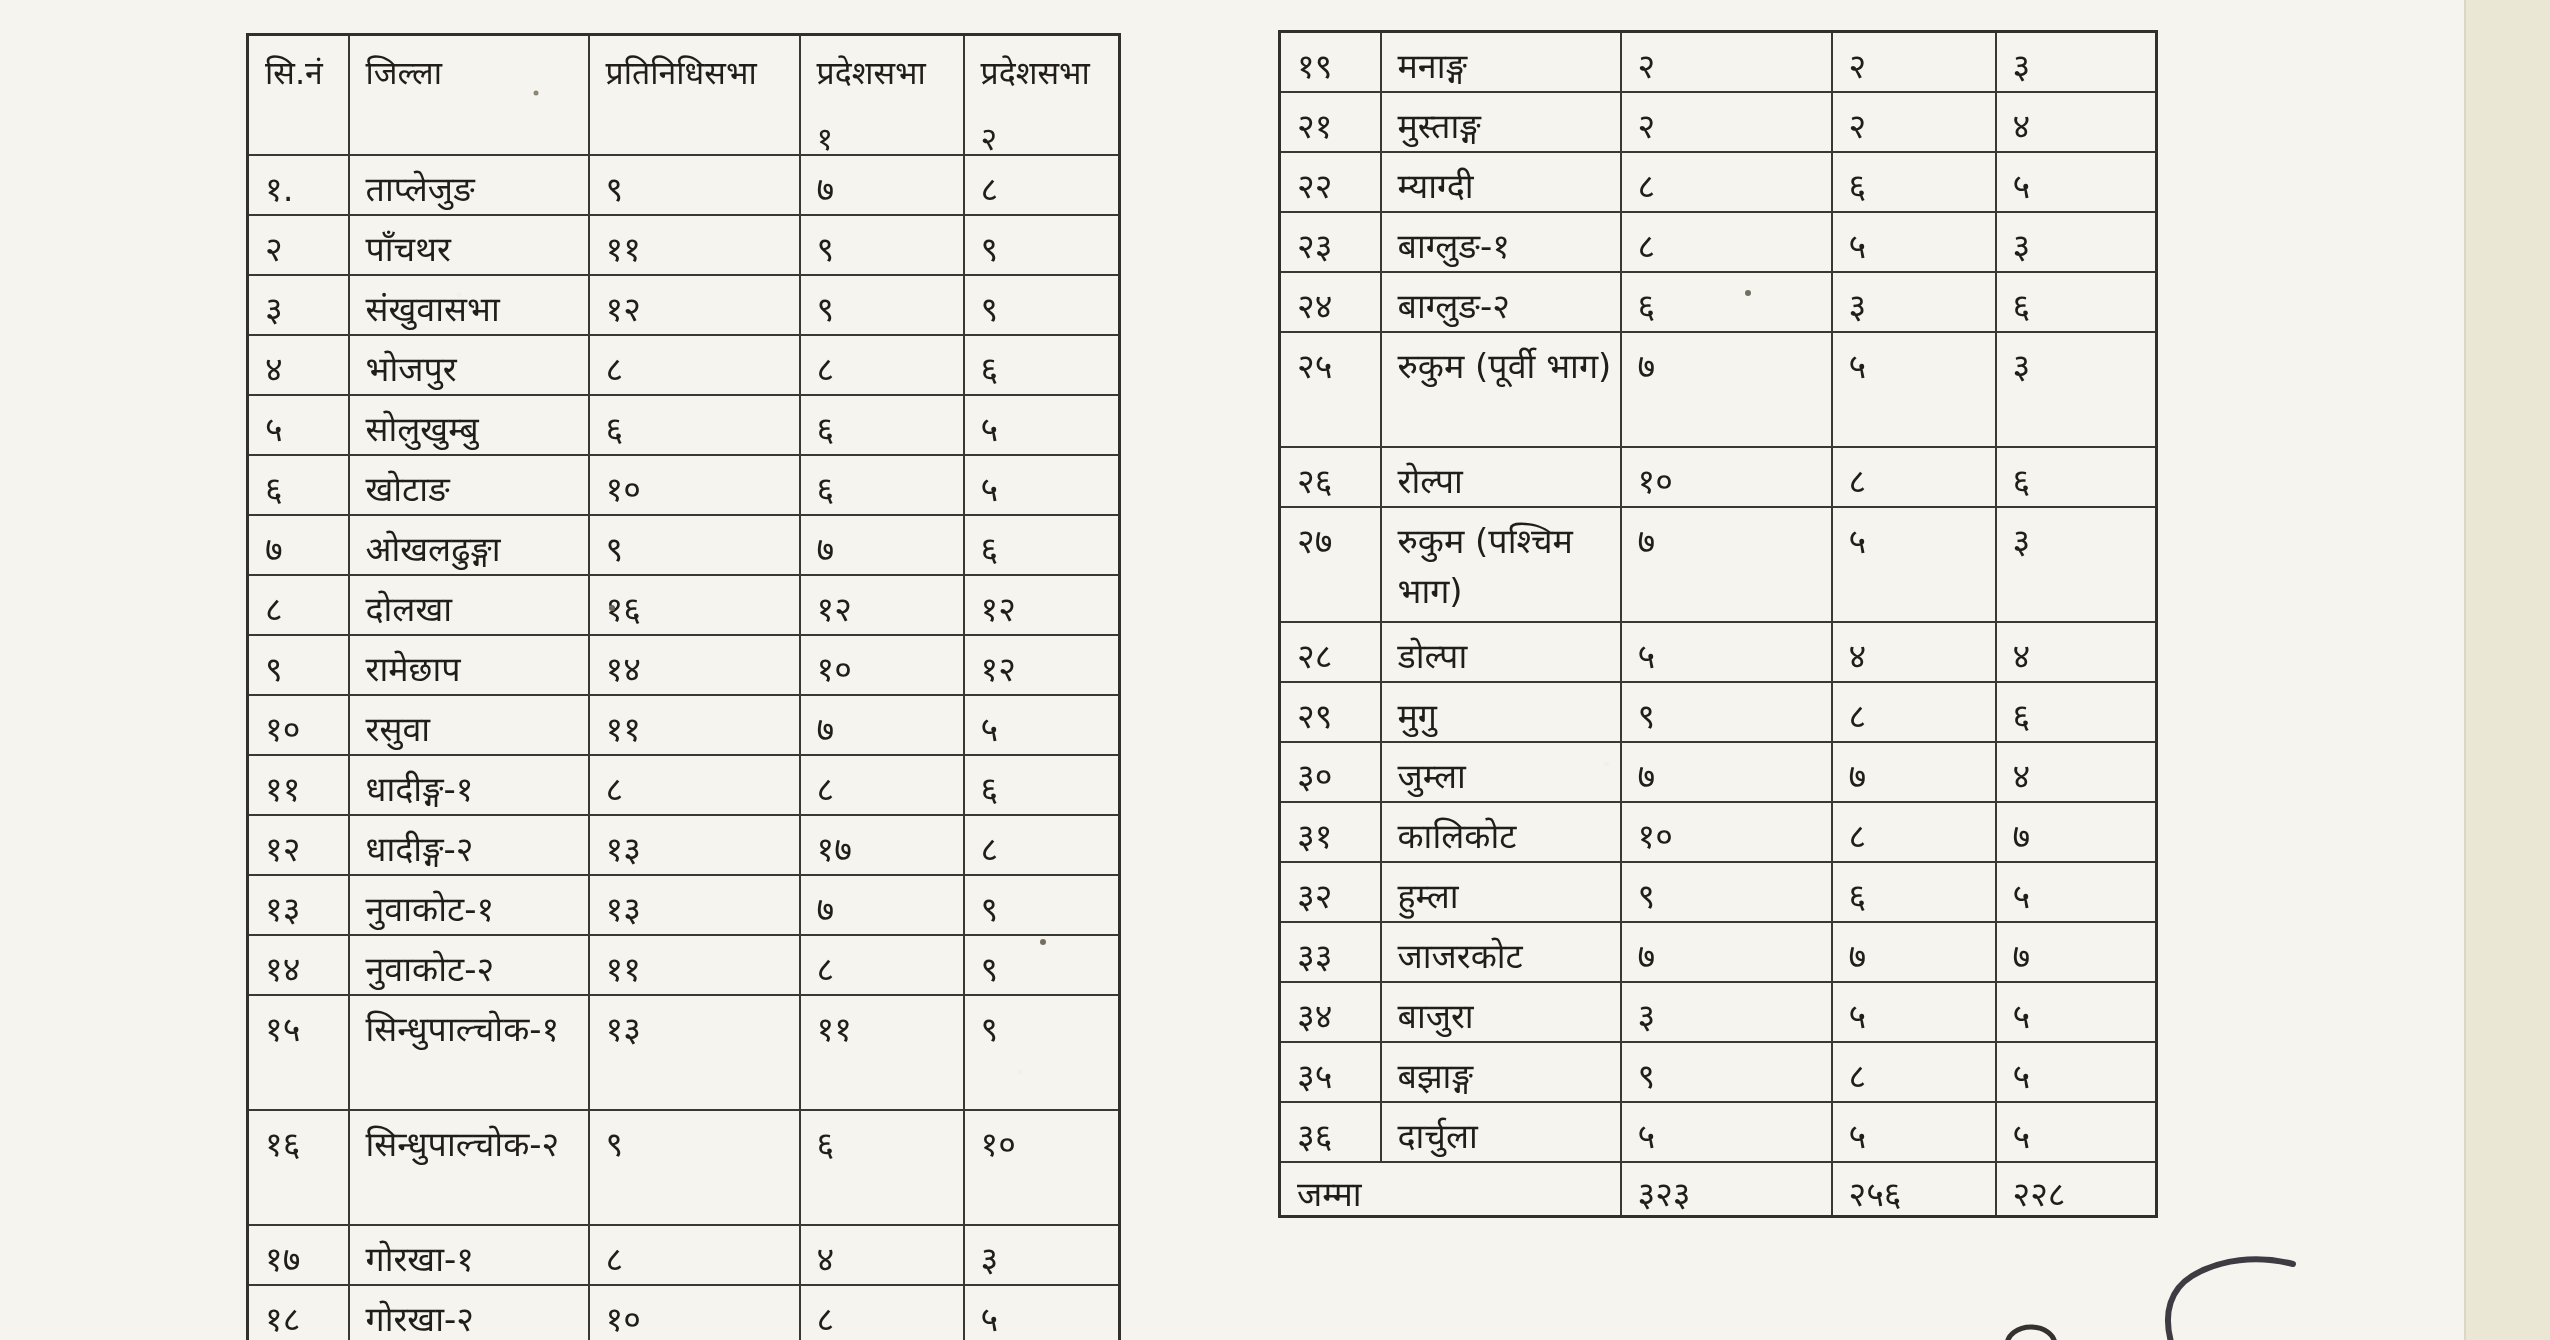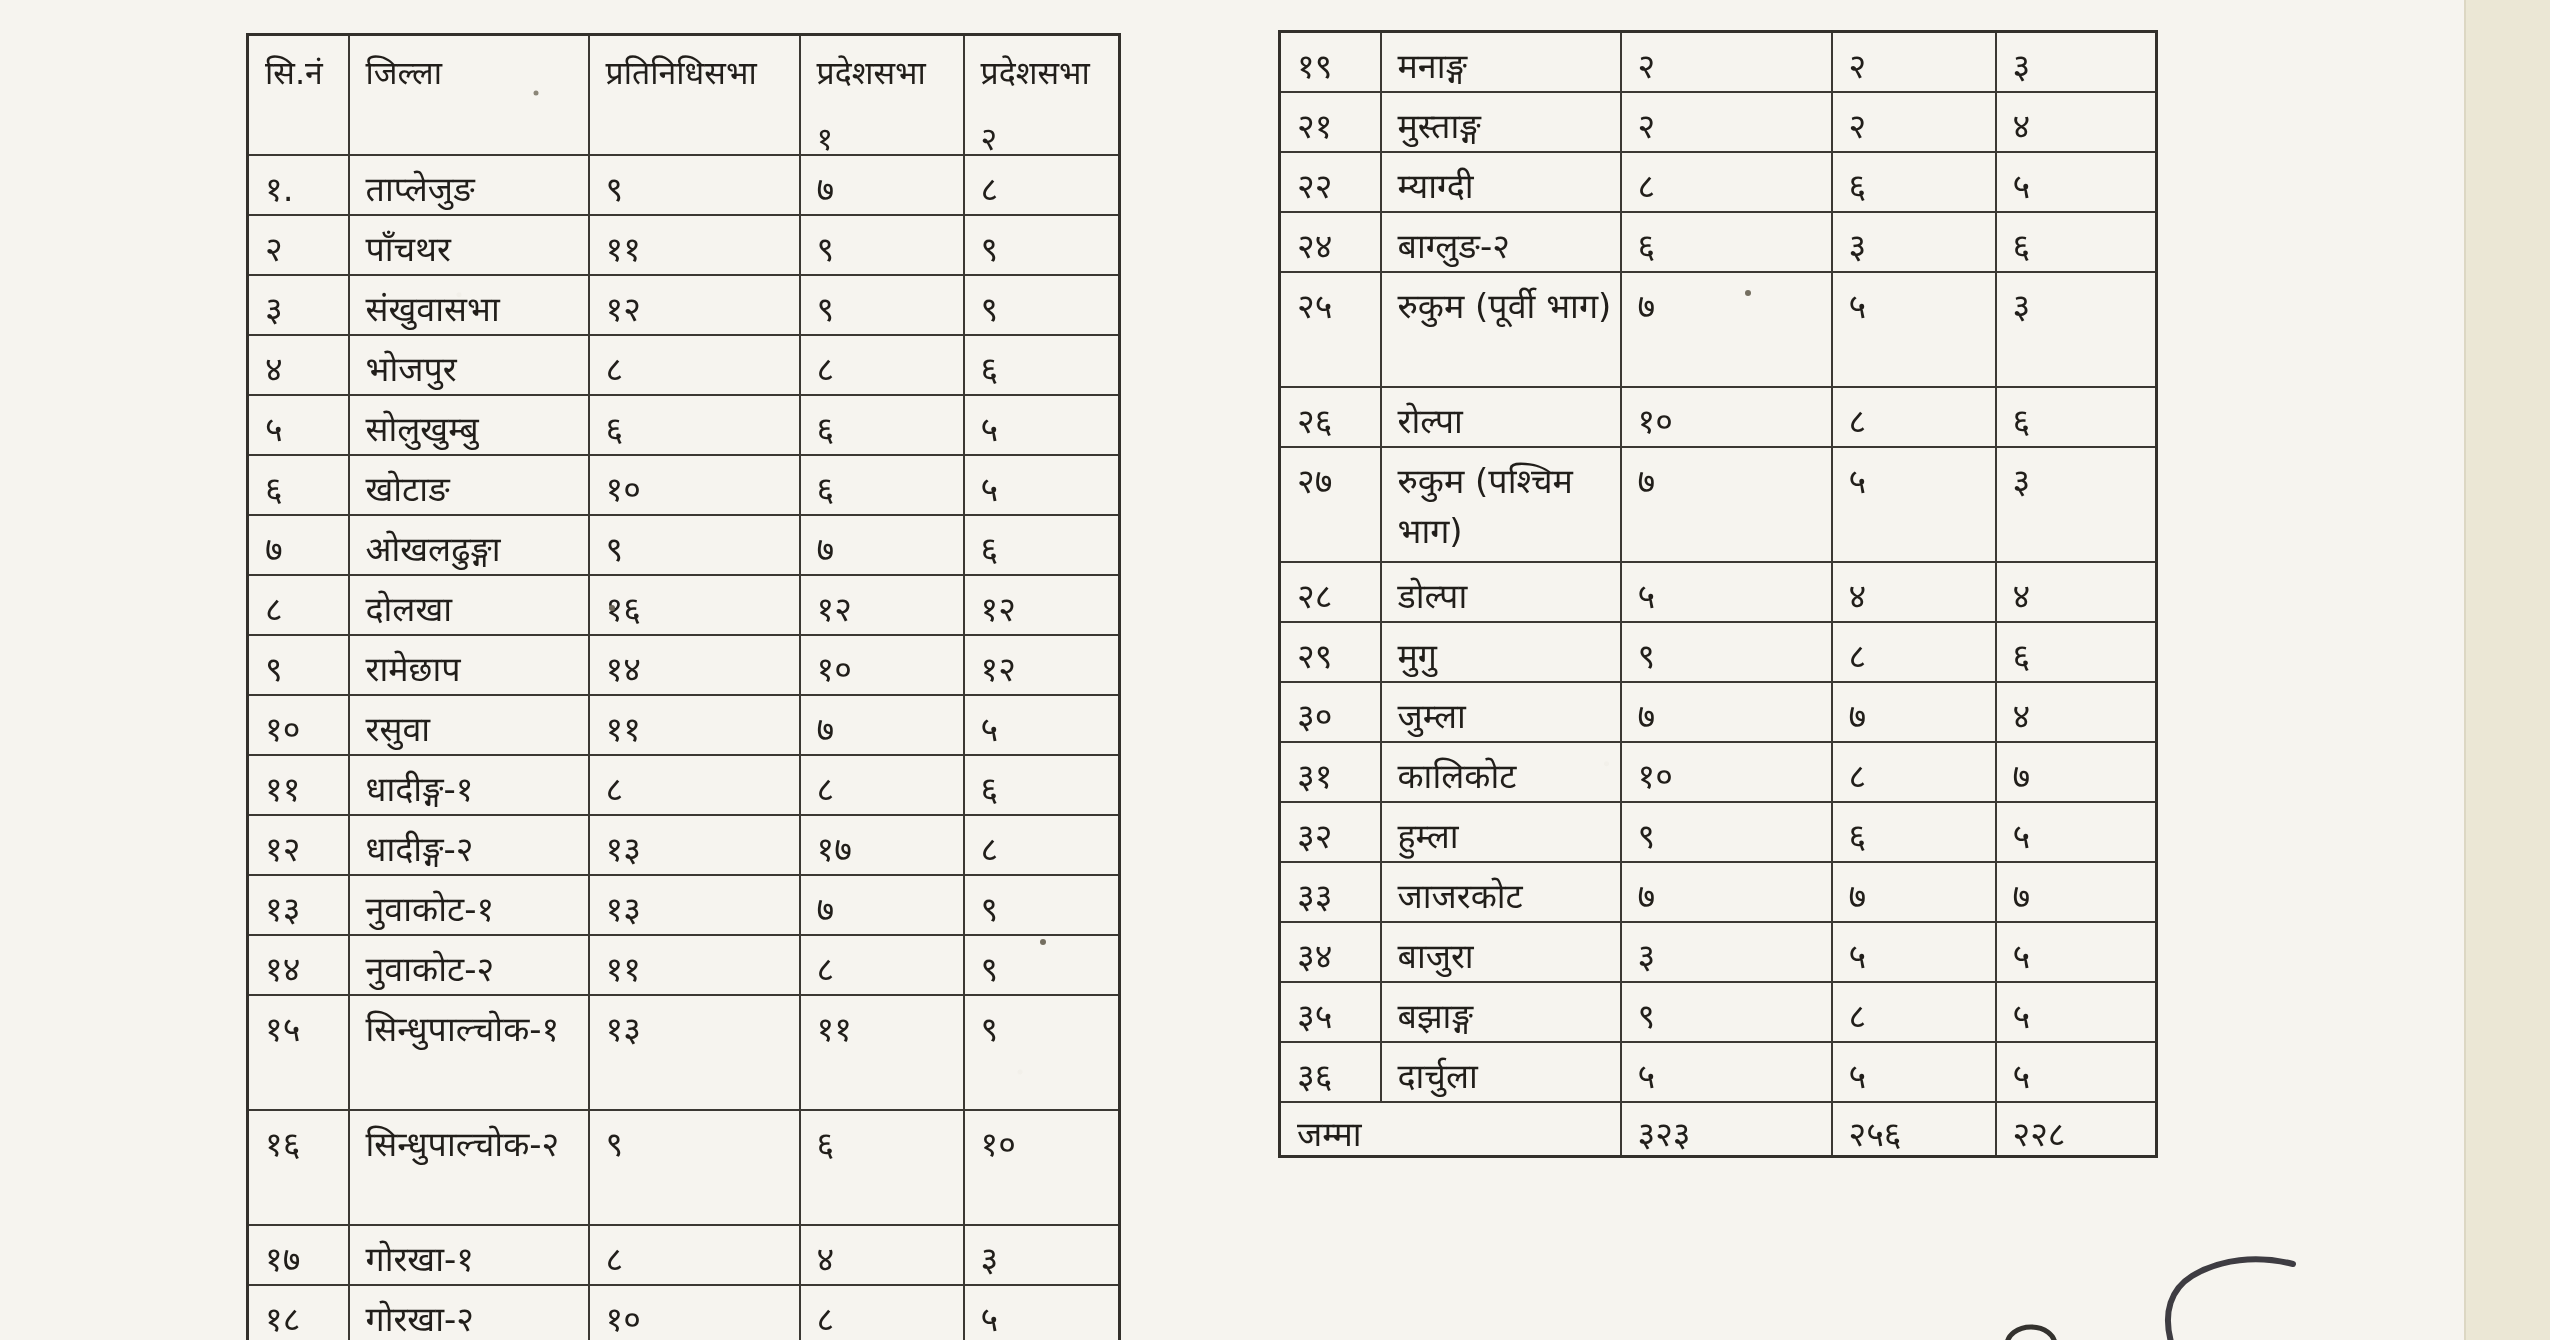--- a/index.html
+++ b/index.html
@@ -464,20 +464,37 @@
         </td>
         <td>
           <div class="cellbox">६</div>
         </td>
         <td>
           <div class="cellbox">५</div>
         </td>
       </tr>
       <tr class="h-normal">
         <td>
+          <div class="cellbox">२३</div>
+        </td>
+        <td>
+          <div class="cellbox">बाग्लुङ-१</div>
+        </td>
+        <td>
+          <div class="cellbox">८</div>
+        </td>
+        <td>
+          <div class="cellbox">५</div>
+        </td>
+        <td>
+          <div class="cellbox">३</div>
+        </td>
+      </tr>
+      <tr class="h-normal">
+        <td>
           <div class="cellbox">२४</div>
         </td>
         <td>
           <div class="cellbox">बाग्लुङ-२</div>
         </td>
         <td>
           <div class="cellbox">६</div>
         </td>
         <td>
           <div class="cellbox">३</div>

